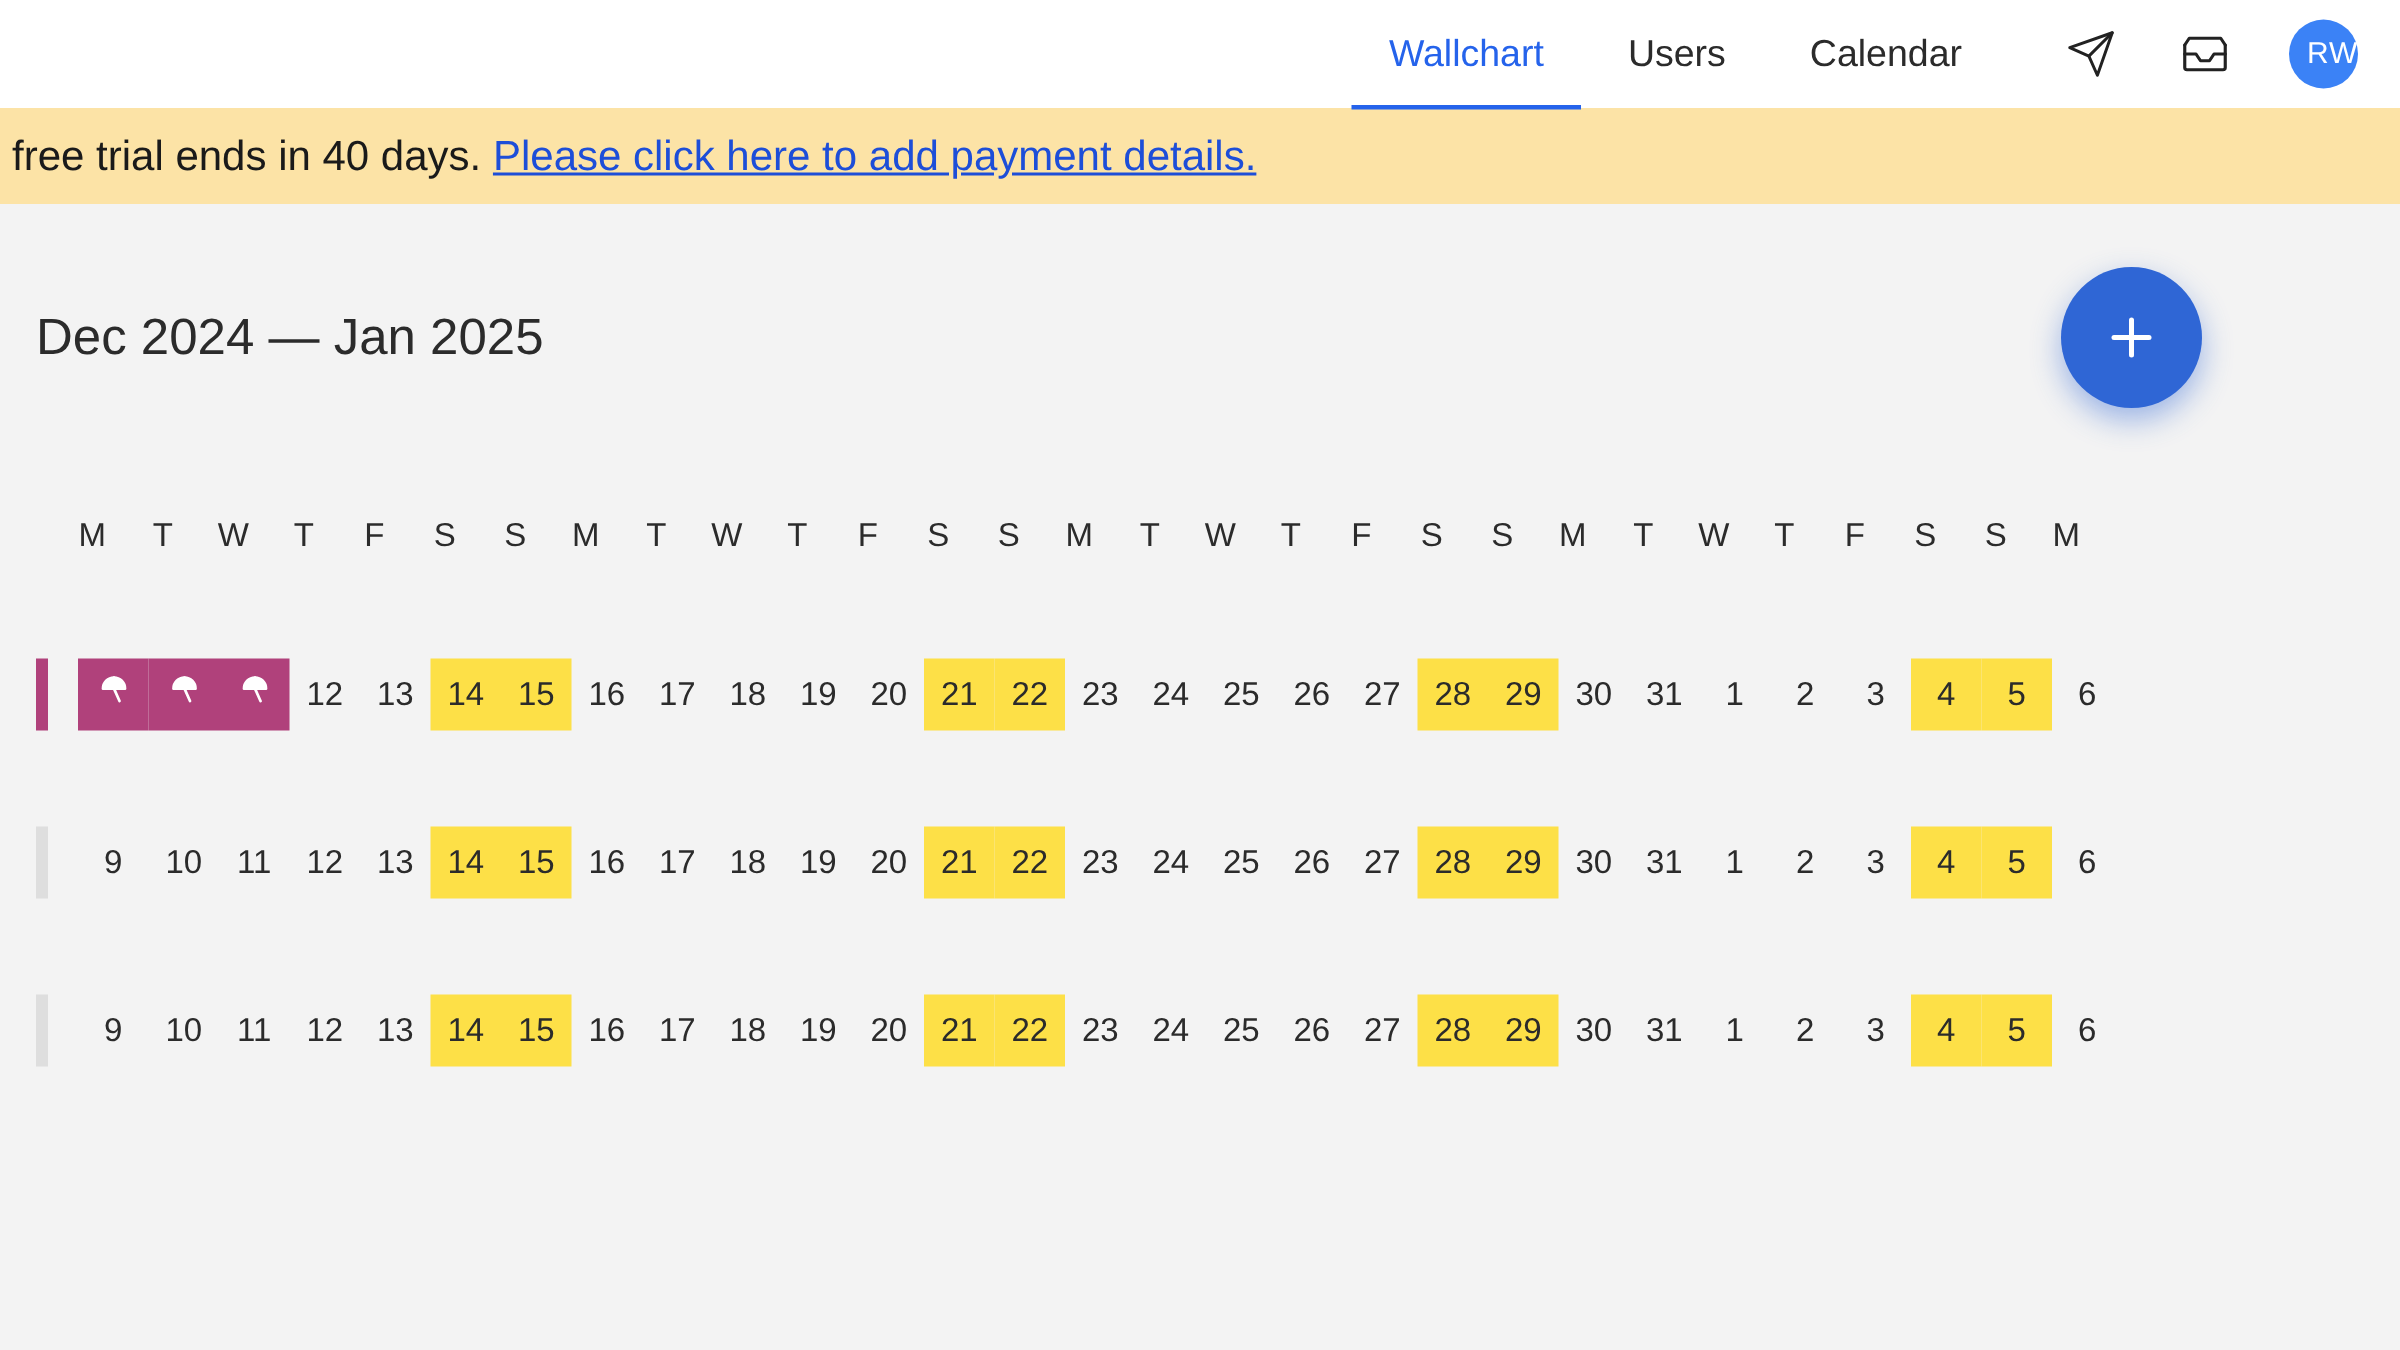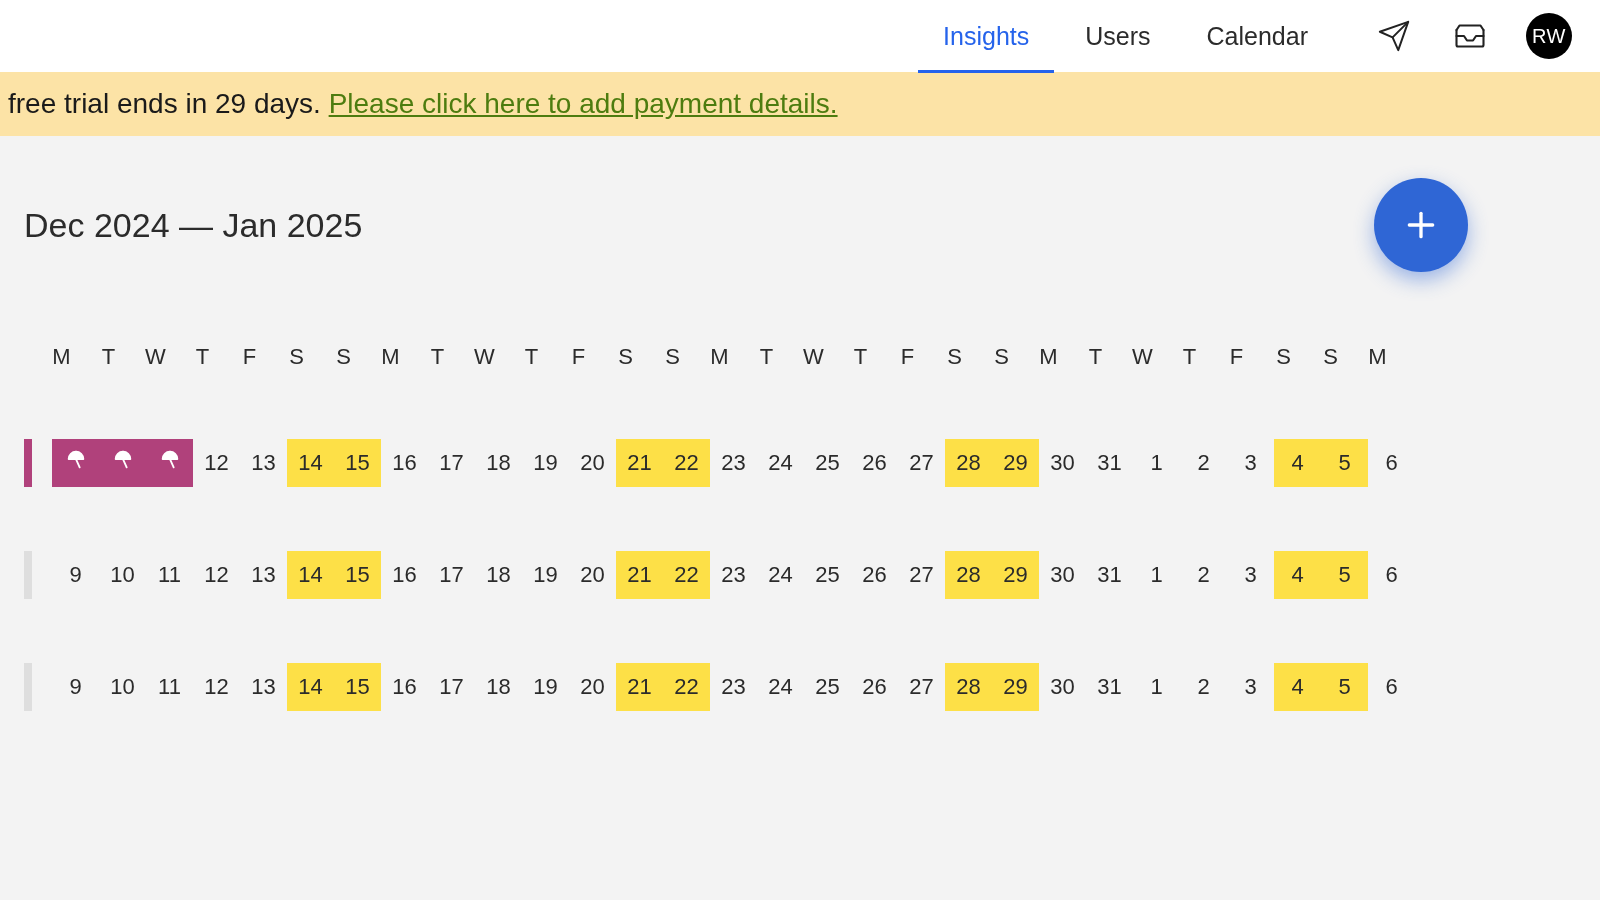--- a/index.html
+++ b/index.html
@@ -50,37 +50,37 @@
     display: flex;
     align-items: center;
     justify-content: center;
     cursor: pointer;
     color: #222;
   }
   .avatar {
     width: 46px;
     height: 46px;
     border-radius: 50%;
-    background: #000000;
+    background: #3b82f6;
     color: #fff;
     display: flex;
     align-items: center;
-    justify-content: center;
+    justify-content: flex-end;
     font-size: 20px;
     cursor: pointer;
     letter-spacing: 0.5px;
   }
   .banner {
     background: #fce3a6;
     padding: 16px 8px;
     font-size: 28px;
     color: #1a1a1a;
   }
   .banner a {
-    color: #4d7c0f;
+    color: #1d4ed8;
     text-decoration: underline;
     cursor: pointer;
   }
   .content {
     padding: 70px 24px 0 24px;
     position: relative;
   }
   .range-title {
     font-size: 34px;
     font-weight: 400;
@@ -150,21 +150,21 @@
   .row-wrap.first { margin-bottom: 64px; }
   .row-wrap .strip-left { margin-right: 6px; }
   .header-wrap { display:flex; align-items:center; margin-bottom: 28px; }
   .header-wrap .strip-left { background: transparent; margin-right: 6px; }
 </style>
 </head>
 <body>
 
 <div class="topbar">
   <div class="nav" id="nav">
-      <div class="nav-item active">Insights</div>
+      <div class="nav-item active">Wallchart</div>
       <div class="nav-item">Users</div>
       <div class="nav-item">Calendar</div>
     </div>
   <div class="icon-btn">
     <svg width="34" height="34" viewBox="0 0 24 24" fill="none" stroke="currentColor" stroke-width="1.4" stroke-linejoin="round" stroke-linecap="round">
       <path d="M22 2 L11 13"></path>
         <path d="M22 2 L15 22 L11 13 L2 9 Z"></path>
     </svg>
   </div>
   <div class="icon-btn">
@@ -173,21 +173,21 @@
       <path d="M3 12 h5 l2 3 h4 l2 -3 h5"></path>
       <path d="M3 8 l2 -3 h14 l2 3"></path>
     </svg>
   </div>
   <div class="avatar">
     <span>RW</span>
   </div>
 </div>
 
 <div class="banner">
-  <span>free trial ends in 29 days. </span><a>Please click here to add payment details.</a>
+  <span>free trial ends in 40 days. </span><a>Please click here to add payment details.</a>
 </div>
 
 <div class="content">
   <div class="range-title">Dec 2024 — Jan 2025</div>
 
   <div class="fab">
     <svg width="40" height="40" viewBox="0 0 24 24" fill="none" stroke="currentColor" stroke-width="2" stroke-linecap="round">
       <line x1="12" y1="5" x2="12" y2="19"></line>
         <line x1="5" y1="12" x2="19" y2="12"></line>
     </svg>

